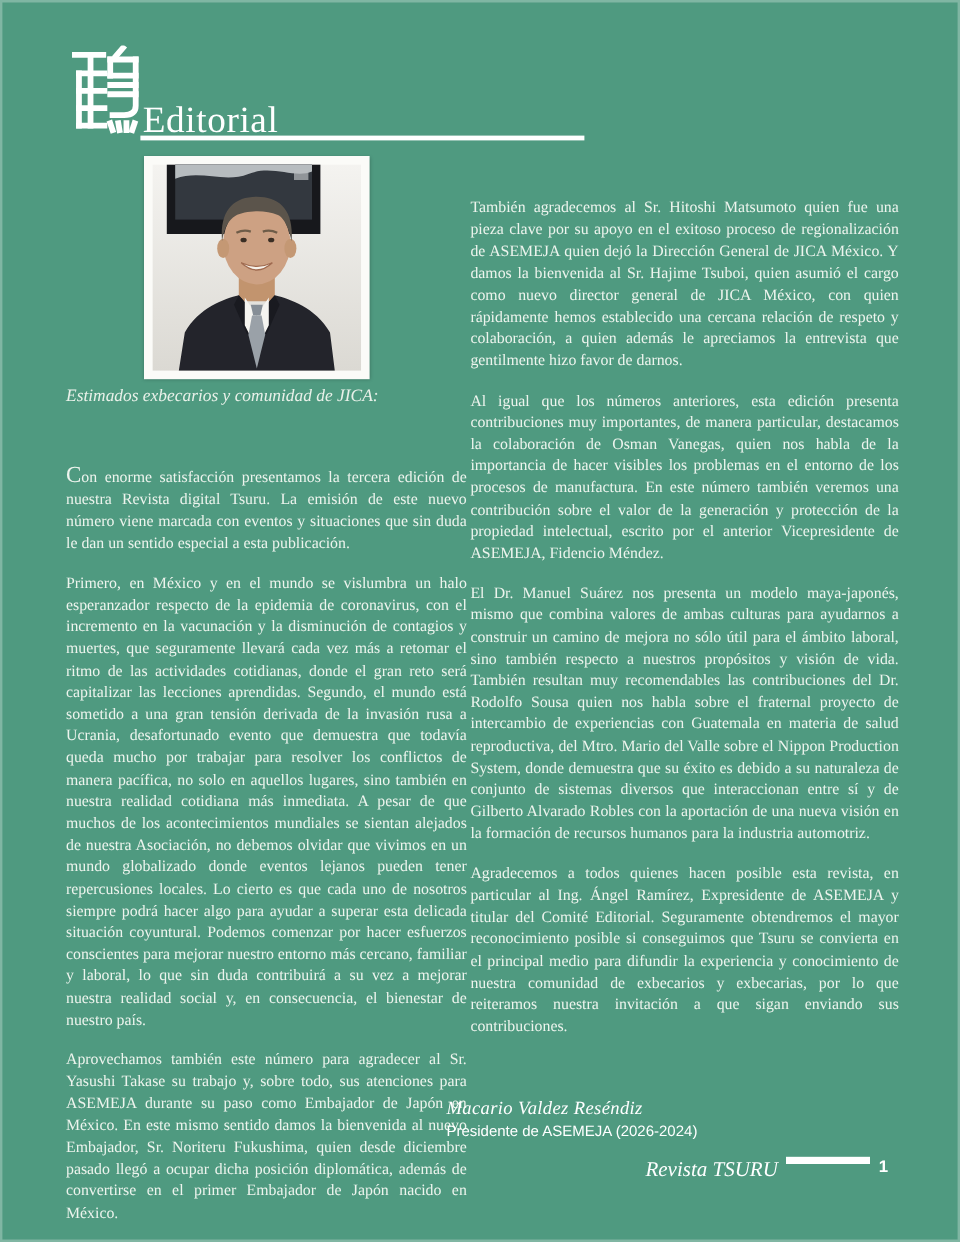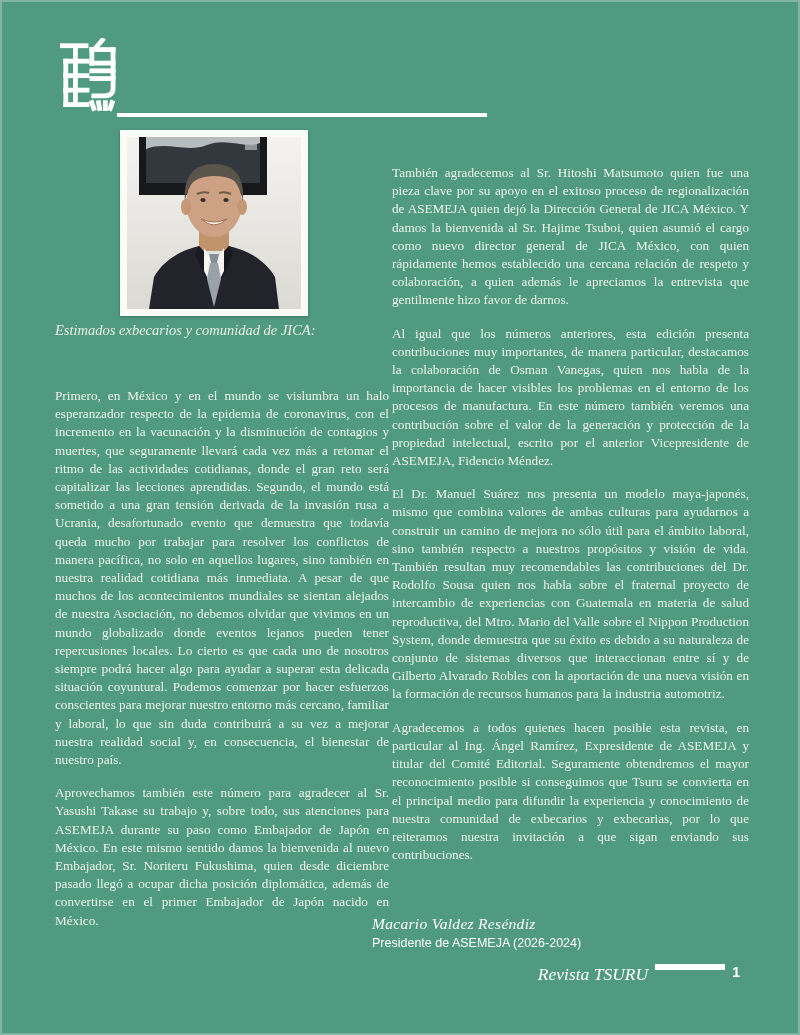--- a/index.html
+++ b/index.html
@@ -73,20 +73,21 @@
         <path d="M55,12 V52 Q55,60 45,60 H35"></path>
 
         <path d="M33,67 L35,73"></path>
         <path d="M40,67 L41,73"></path>
         <path d="M47,67 L47,73"></path>
         <path d="M54,67 L52,73"></path>
       </g>
     </svg>
   </div>
 
+  <div class="page-title">Editorial</div>
   <div class="title-rule"></div>
 
   <div class="photo-frame">
     <svg viewBox="0 0 174 172" xmlns="http://www.w3.org/2000/svg">
       <defs>
         <linearGradient id="wall" x1="0" y1="0" x2="0" y2="1">
           <stop offset="0" stop-color="#f4f3f0"></stop>
           <stop offset="1" stop-color="#dbd9d3"></stop>
         </linearGradient>
       </defs>
@@ -117,20 +118,21 @@
         <path d="M77,111 L87,126 L97,111 L97,134 L87,154 L77,134 Z" fill="#f5f4f0"></path>
         <path d="M82,117 h10 l-2,9 h-6 Z" fill="#868e96"></path>
         <path d="M83,126 L91,126 L94,142 L87,170 L80,142 Z" fill="#9aa1a8"></path>
       </g>
     </svg>
   </div>
 
   <div class="photo-caption">Estimados exbecarios y comunidad de JICA:</div>
 
   <div class="col col-left">
+    <p class="lead">Con enorme satisfacción presentamos la tercera edición de nuestra Revista digital Tsuru. La emisión de este nuevo número viene marcada con eventos y situaciones que sin duda le dan un sentido especial a esta publicación.</p>
     <p>Primero, en México y en el mundo se vislumbra un halo esperanzador respecto de la epidemia de coronavirus, con el incremento en la vacunación y la disminución de contagios y muertes, que seguramente llevará cada vez más a retomar el ritmo de las actividades cotidianas, donde el gran reto será capitalizar las lecciones aprendidas. Segundo, el mundo está sometido a una gran tensión derivada de la invasión rusa a Ucrania, desafortunado evento que demuestra que todavía queda mucho por trabajar para resolver los conflictos de manera pacífica, no solo en aquellos lugares, sino también en nuestra realidad cotidiana más inmediata. A pesar de que muchos de los acontecimientos mundiales se sientan alejados de nuestra Asociación, no debemos olvidar que vivimos en un mundo globalizado donde eventos lejanos pueden tener repercusiones locales. Lo cierto es que cada uno de nosotros siempre podrá hacer algo para ayudar a superar esta delicada situación coyuntural. Podemos comenzar por hacer esfuerzos conscientes para mejorar nuestro entorno más cercano, familiar y laboral, lo que sin duda contribuirá a su vez a mejorar nuestra realidad social y, en consecuencia, el bienestar de nuestro país.</p>
     <p>Aprovechamos también este número para agradecer al Sr. Yasushi Takase su trabajo y, sobre todo, sus atenciones para ASEMEJA durante su paso como Embajador de Japón en México. En este mismo sentido damos la bienvenida al nuevo Embajador, Sr. Noriteru Fukushima, quien desde diciembre pasado llegó a ocupar dicha posición diplomática, además de convertirse en el primer Embajador de Japón nacido en México.</p>
   </div>
 
   <div class="col col-right">
     <p>También agradecemos al Sr. Hitoshi Matsumoto quien fue una pieza clave por su apoyo en el exitoso proceso de regionalización de ASEMEJA quien dejó la Dirección General de JICA México. Y damos la bienvenida al Sr. Hajime Tsuboi, quien asumió el cargo como nuevo director general de JICA México, con quien rápidamente hemos establecido una cercana relación de respeto y colaboración, a quien además le apreciamos la entrevista que gentilmente hizo favor de darnos.</p>
     <p>Al igual que los números anteriores, esta edición presenta contribuciones muy importantes, de manera particular, destacamos la colaboración de Osman Vanegas, quien nos habla de la importancia de hacer visibles los problemas en el entorno de los procesos de manufactura. En este número también veremos una contribución sobre el valor de la generación y protección de la propiedad intelectual, escrito por el anterior Vicepresidente de ASEMEJA, Fidencio Méndez.</p>
     <p>El Dr. Manuel Suárez nos presenta un modelo maya-japonés, mismo que combina valores de ambas culturas para ayudarnos a construir un camino de mejora no sólo útil para el ámbito laboral, sino también respecto a nuestros propósitos y visión de vida. También resultan muy recomendables las contribuciones del Dr. Rodolfo Sousa quien nos habla sobre el fraternal proyecto de intercambio de experiencias con Guatemala en materia de salud reproductiva, del Mtro. Mario del Valle sobre el Nippon Production System, donde demuestra que su éxito es debido a su naturaleza de conjunto de sistemas diversos que interaccionan entre sí y de Gilberto Alvarado Robles con la aportación de una nueva visión en la formación de recursos humanos para la industria automotriz.</p>
     <p>Agradecemos a todos quienes hacen posible esta revista, en particular al Ing. Ángel Ramírez, Expresidente de ASEMEJA y titular del Comité Editorial. Seguramente obtendremos el mayor reconocimiento posible si conseguimos que Tsuru se convierta en el principal medio para difundir la experiencia y conocimiento de nuestra comunidad de exbecarios y exbecarias, por lo que reiteramos nuestra invitación a que sigan enviando sus contribuciones.</p>
   </div>

